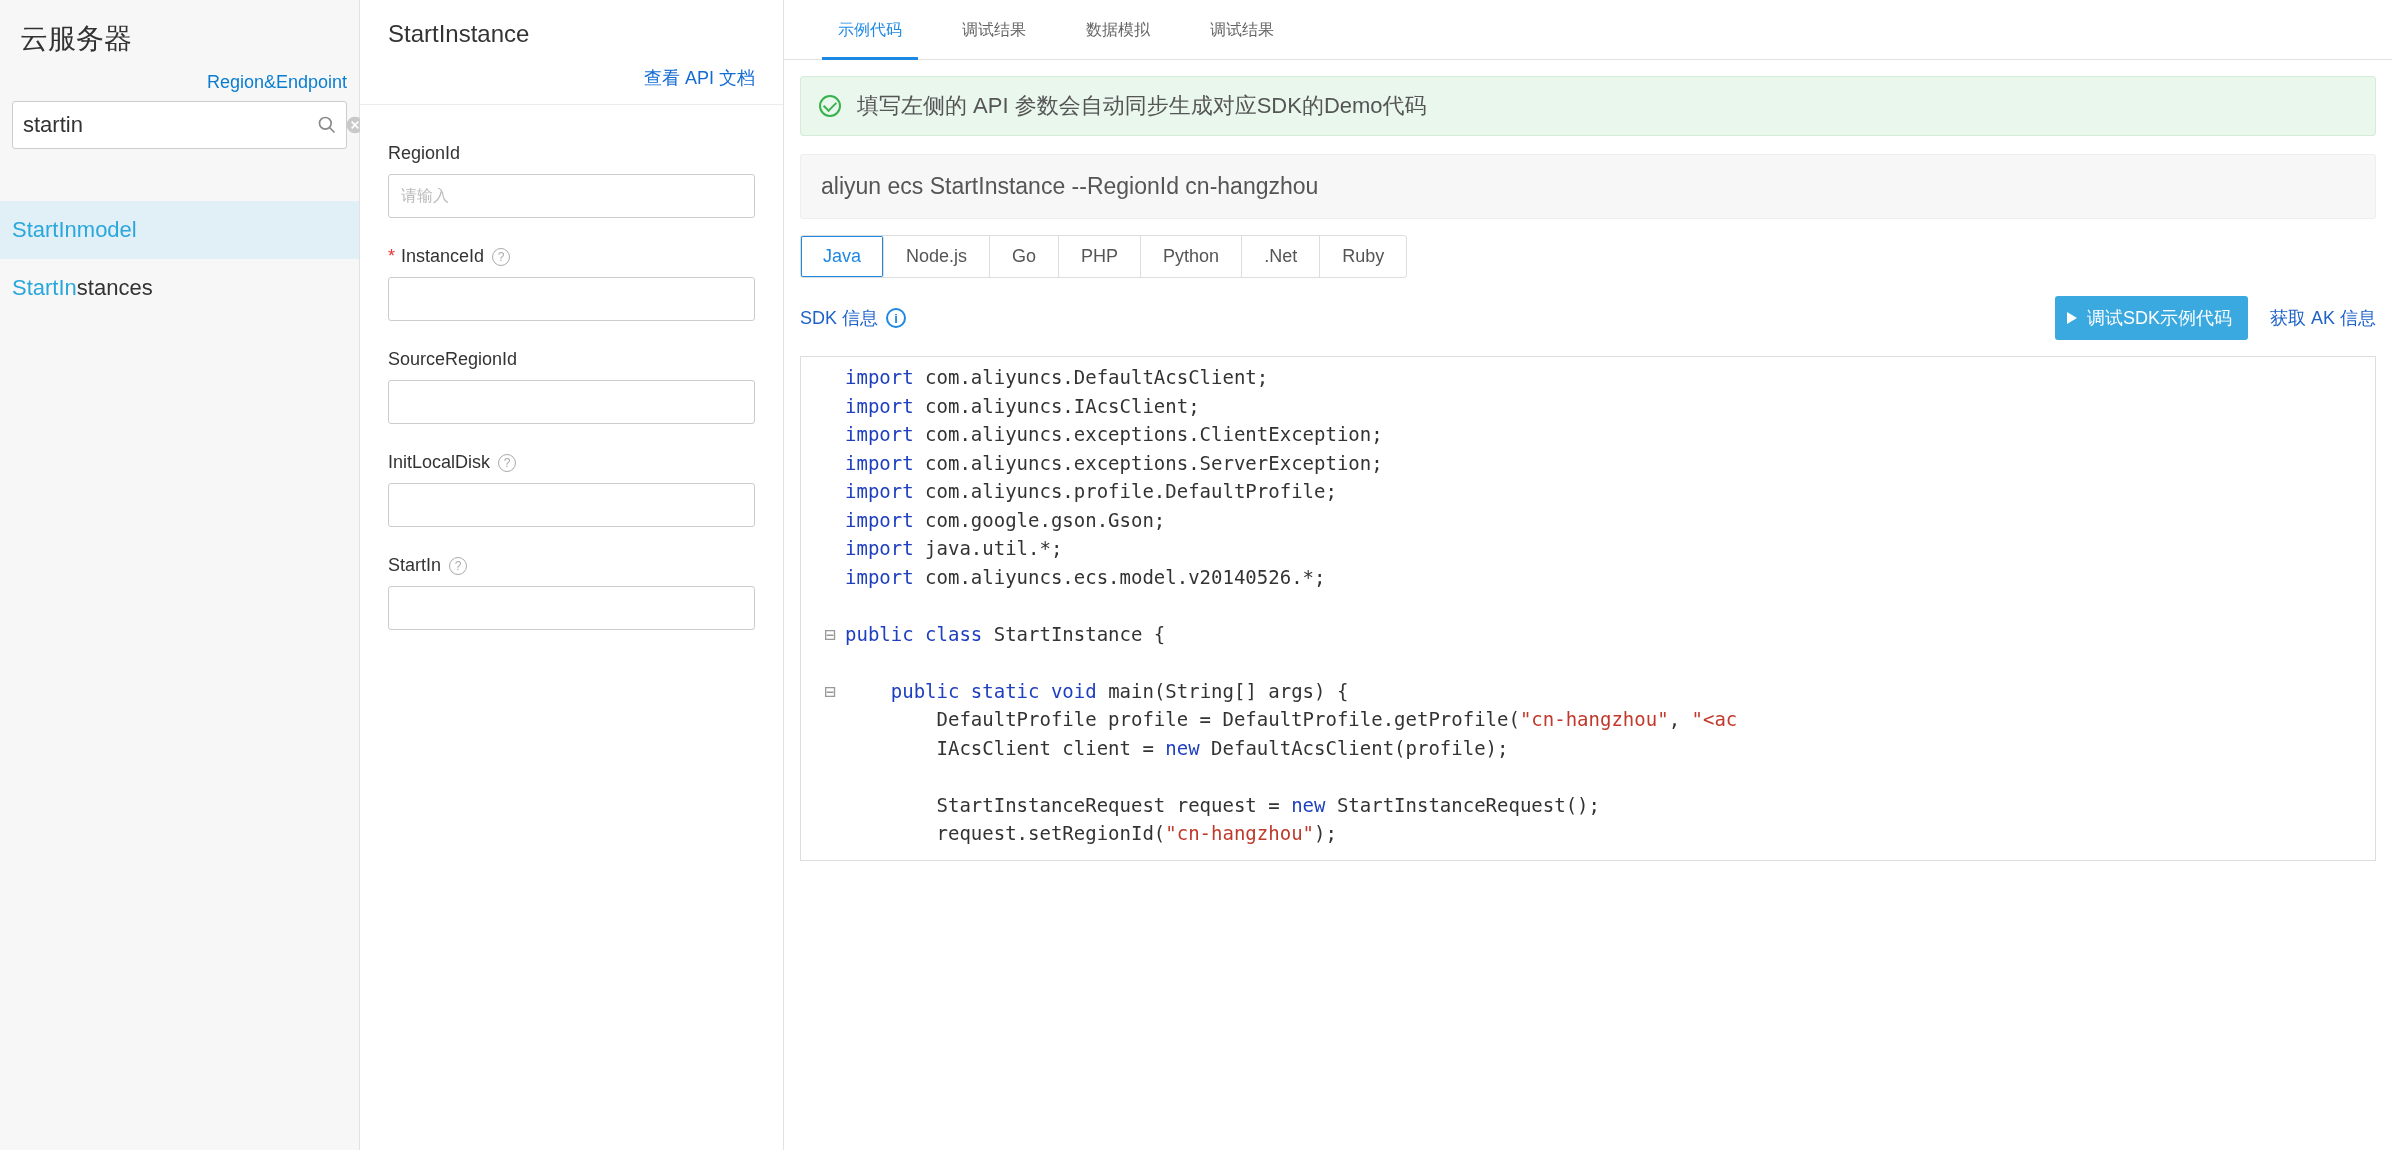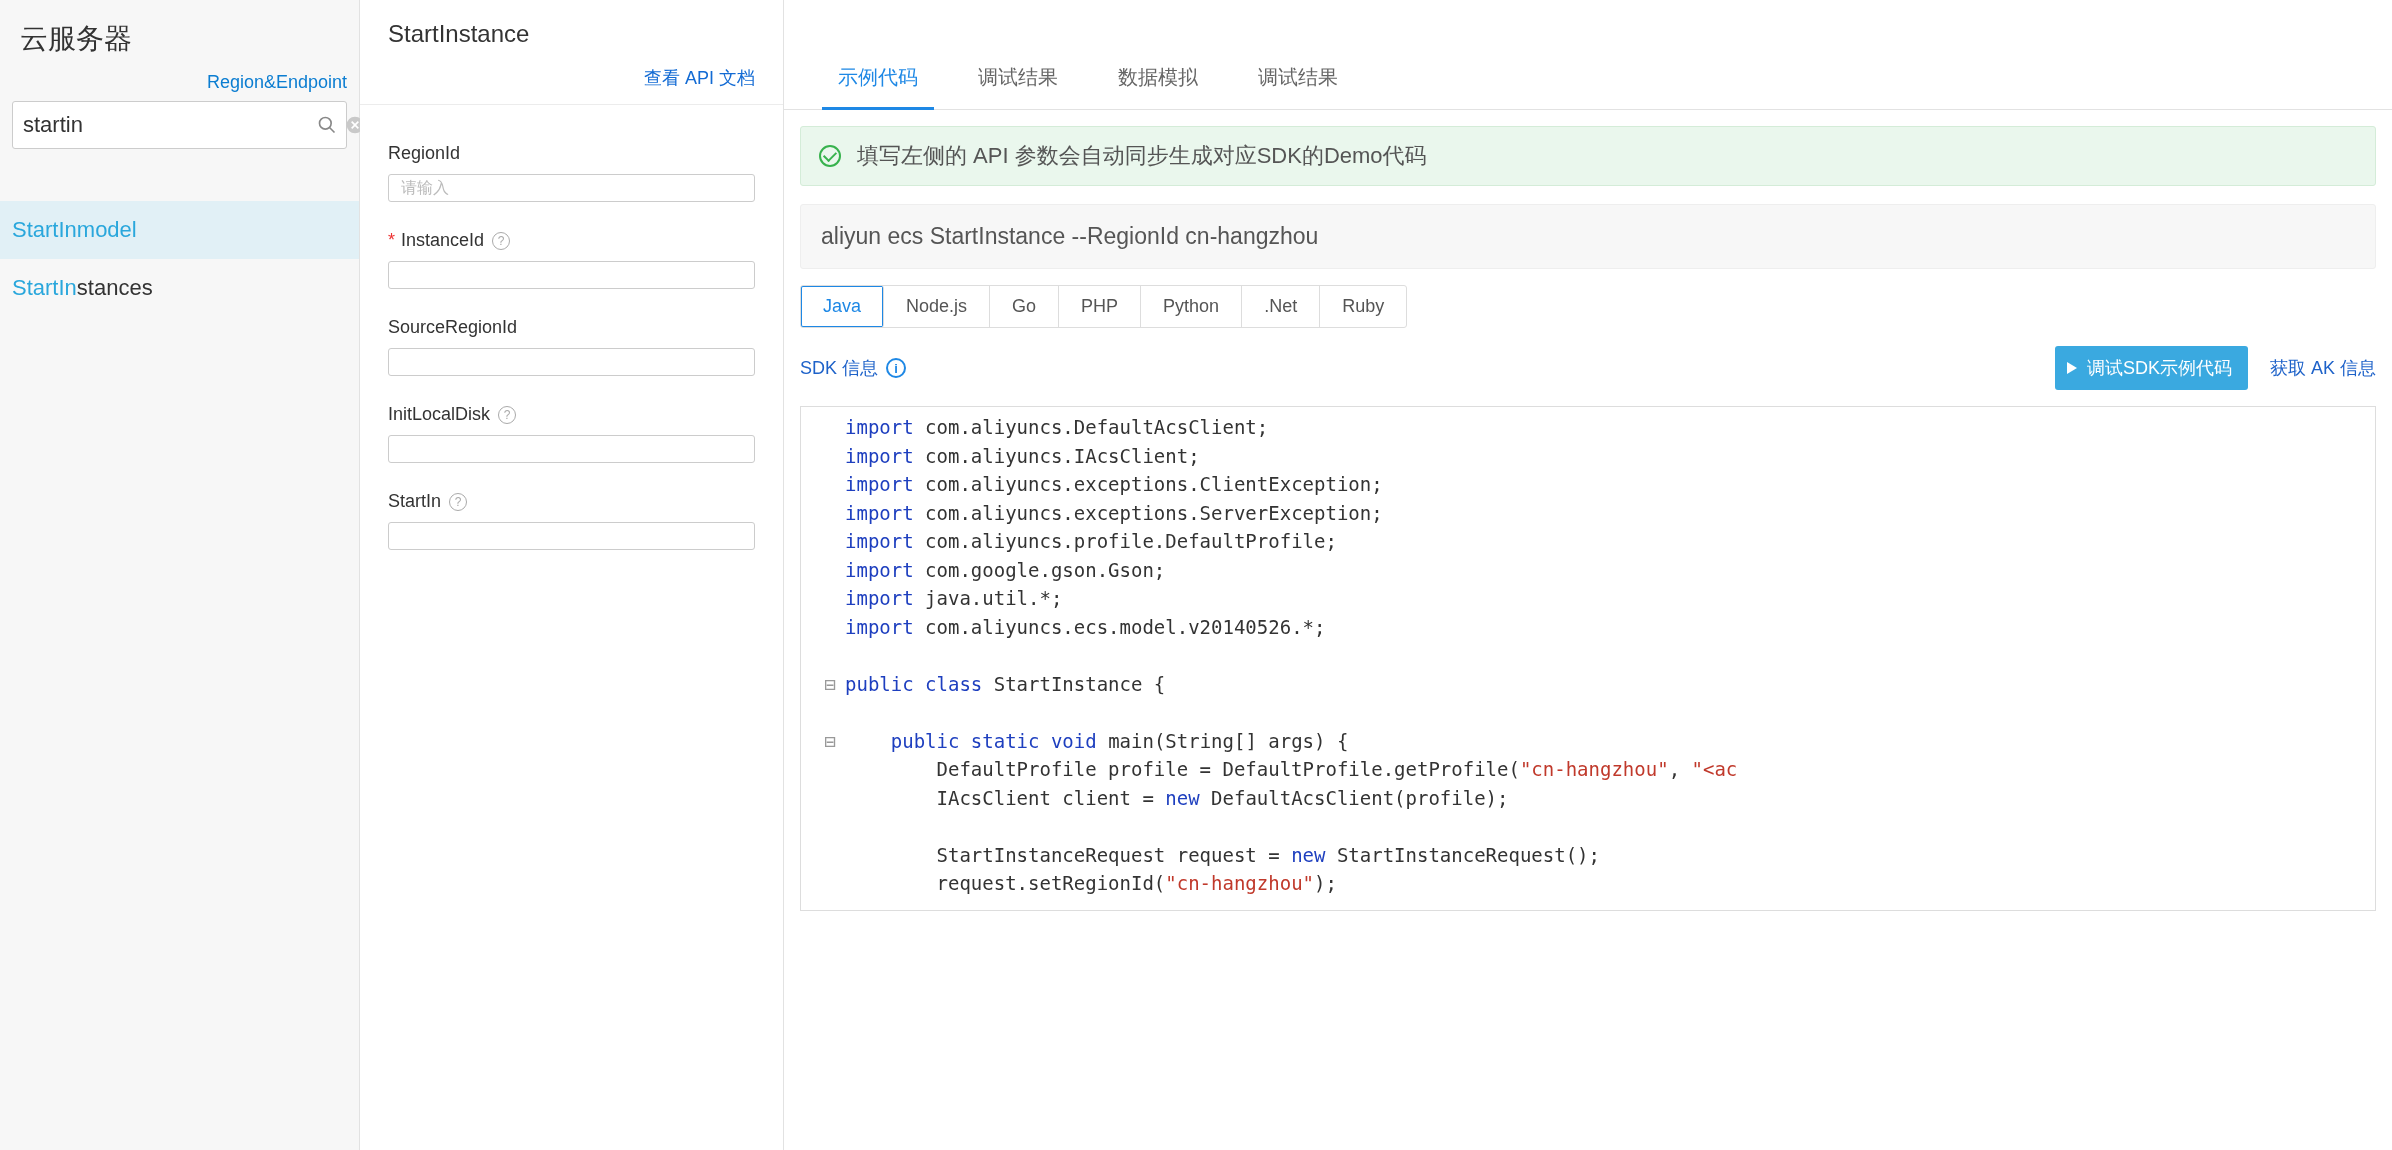--- a/index.html
+++ b/index.html
@@ -25,27 +25,27 @@
   .params { width: 424px; flex: 0 0 424px; border-right: 1px solid #e2e2e2; background: #fff; display: flex; flex-direction: column; }
   .params-head { padding: 20px 28px 14px 28px; border-bottom: 1px solid #ececec; }
   .params-head h2 { font-size: 24px; font-weight: 500; color: #333; }
   .params-head .doclink { display: block; text-align: right; margin-top: 18px; font-size: 18px; color: #136bd4; text-decoration: none; cursor: pointer; }
   .params-body { padding: 10px 28px 28px 28px; overflow: auto; }
   .form-group { margin-top: 28px; }
   .form-label { font-size: 18px; color: #333; display: flex; align-items: center; }
   .form-label .req { color: #e33; margin-right: 6px; }
   .help-ico { margin-left: 8px; display: inline-flex; align-items: center; justify-content: center; width: 18px; height: 18px; border: 1.5px solid #aaa; border-radius: 50%; font-size: 12px; color: #aaa; cursor: default; }
   .form-input { margin-top: 10px; }
-  .form-input input, .form-input .box { width: 100%; height: 28px; border: 1px solid #ccc; border-radius: 3px; font-size: 16px; padding: 0 12px; outline: none; background: #fff; }
+  .form-input input, .form-input .box { width: 100%; height: 44px; border: 1px solid #ccc; border-radius: 3px; font-size: 16px; padding: 0 12px; outline: none; background: #fff; }
   .form-input input::placeholder { color: #bbb; }
 
   
   .rightpane { flex: 1; display: flex; flex-direction: column; background: #fff; min-width: 0; }
   .tabs { display: flex; border-bottom: 1px solid #e2e2e2; padding: 0 24px; }
-  .tab { padding: 20px 30px 18px 30px; font-size: 20px; color: #666; cursor: pointer; position: relative; margin-top: 44px; }
+  .tab { padding: 20px 30px 18px 30px; font-size: 16px; color: #666; cursor: pointer; position: relative; }
   .tab.active { color: #1e88e5; }
   .tab.active::after { content: ""; position: absolute; left: 14px; right: 14px; bottom: -1px; height: 3px; background: #1e88e5; }
   .right-body { padding: 16px 16px 0 16px; overflow: auto; flex: 1; }
 
   .info-banner { display: flex; align-items: center; background: #eaf7ed; border: 1px solid #d4ecd8; border-radius: 3px; padding: 14px 18px; font-size: 22px; color: #555; }
   .info-banner .ok-ico { width: 22px; height: 22px; border: 2px solid #37b24d; border-radius: 50%; position: relative; margin-right: 16px; flex: 0 0 22px; }
   .info-banner .ok-ico::after { content: ""; position: absolute; left: 5px; top: 2px; width: 6px; height: 10px; border-right: 2px solid #37b24d; border-bottom: 2px solid #37b24d; transform: rotate(45deg); }
 
   .cli-box { margin-top: 18px; background: #f7f7f7; border: 1px solid #eee; border-radius: 3px; padding: 18px 20px; font-size: 23px; color: #555; overflow-x: auto; white-space: nowrap; }
 

